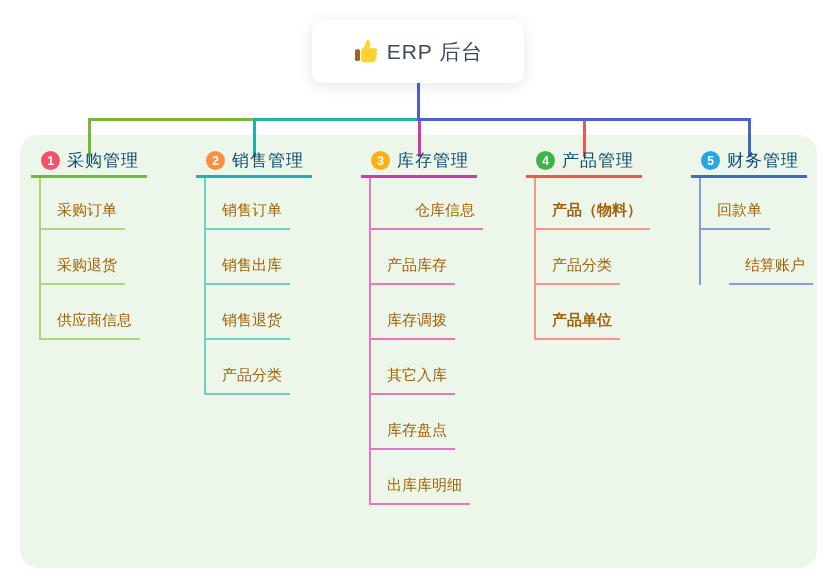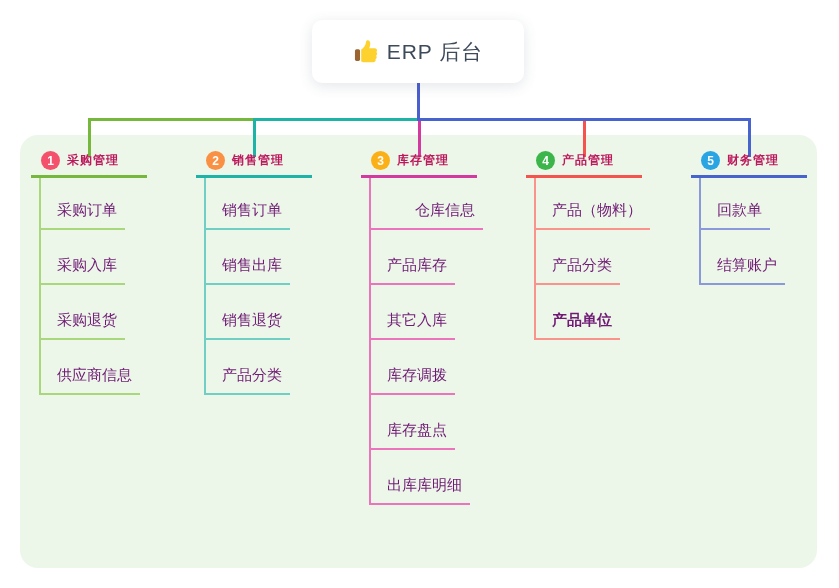--- a/index.html
+++ b/index.html
@@ -26,30 +26,30 @@
   .branch{position:absolute;top:149px;width:116px;}
   .branch-title{
     display:flex;align-items:center;gap:7px;padding-left:10px;height:23px;
   }
   .badge{
     width:19px;height:19px;border-radius:50%;flex:0 0 19px;
     color:#fff;font-size:12px;font-weight:700;
     display:flex;align-items:center;justify-content:center;
   }
   .branch-label{
-    font-size:12px;color:#be185d;font-weight:700;white-space:nowrap;letter-spacing:1px;
+    font-size:17px;color:#0c4a6e;font-weight:400;white-space:nowrap;letter-spacing:1px;
   }
   .branch-underline{height:3px;margin-top:3px;width:116px;}
   .branch-children{
     margin-left:8px;border-left:2px solid;
     display:flex;flex-direction:column;align-items:flex-start;
   }
   .child-node{
     margin-top:25px;padding:0 8px 9px 16px;border-bottom:2px solid;
-    font-size:15px;line-height:19px;color:#701a75;white-space:nowrap;
+    font-size:15px;line-height:19px;color:#a16207;white-space:nowrap;
     width:max-content;
   }
   .child-node:first-child{margin-top:22px;}
 </style>
 </head>
 <body>
 
 <div id="canvas-panel" style="background: rgb(236, 247, 233);"></div>
 
 <div id="connectors">
@@ -77,21 +77,20 @@
 
 <div id="branches">
     <div class="branch" style="left: 31px;">
       <div class="branch-title">
         <span class="badge" style="background: rgb(244, 81, 108);">1</span>
         <span class="branch-label">采购管理</span>
       </div>
       <div class="branch-underline" style="background: rgb(118, 184, 59);"></div>
       <div class="branch-children" style="border-left-color: rgb(169, 215, 123);">
         <div class="child-node" style="border-bottom-color: rgb(169, 215, 123);">采购订单</div>
-        <div class="child-node" style="border-bottom-color: rgb(169, 215, 123);">采购入库</div>
         <div class="child-node" style="border-bottom-color: rgb(169, 215, 123);">采购退货</div>
         <div class="child-node" style="border-bottom-color: rgb(169, 215, 123);">供应商信息</div>
       </div>
     </div>
     <div class="branch" style="left: 196px;">
       <div class="branch-title">
         <span class="badge" style="background: rgb(250, 144, 67);">2</span>
         <span class="branch-label">销售管理</span>
       </div>
       <div class="branch-underline" style="background: rgb(29, 179, 166);"></div>
@@ -104,42 +103,42 @@
     </div>
     <div class="branch" style="left: 361px;">
       <div class="branch-title">
         <span class="badge" style="background: rgb(252, 176, 23);">3</span>
         <span class="branch-label">库存管理</span>
       </div>
       <div class="branch-underline" style="background: rgb(212, 57, 159);"></div>
       <div class="branch-children" style="border-left-color: rgb(236, 116, 188);">
         <div class="child-node" style="border-bottom-color: rgb(236, 116, 188); padding-left: 44px;">仓库信息</div>
         <div class="child-node" style="border-bottom-color: rgb(236, 116, 188);">产品库存</div>
+        <div class="child-node" style="border-bottom-color: rgb(236, 116, 188);">库存调拨</div>
         <div class="child-node" style="border-bottom-color: rgb(236, 116, 188);">其它入库</div>
-        <div class="child-node" style="border-bottom-color: rgb(236, 116, 188);">库存调拨</div>
         <div class="child-node" style="border-bottom-color: rgb(236, 116, 188);">库存盘点</div>
         <div class="child-node" style="border-bottom-color: rgb(236, 116, 188);">出库库明细</div>
       </div>
     </div>
     <div class="branch" style="left: 526px;">
       <div class="branch-title">
         <span class="badge" style="background: rgb(60, 181, 74);">4</span>
         <span class="branch-label">产品管理</span>
       </div>
       <div class="branch-underline" style="background: rgb(244, 84, 77);"></div>
       <div class="branch-children" style="border-left-color: rgb(251, 147, 141);">
-        <div class="child-node" style="border-bottom-color: rgb(251, 147, 141);">产品（物料）</div>
+        <div class="child-node" style="border-bottom-color: rgb(251, 147, 141); font-weight: bold;">产品（物料）</div>
         <div class="child-node" style="border-bottom-color: rgb(251, 147, 141);">产品分类</div>
         <div class="child-node" style="border-bottom-color: rgb(251, 147, 141); font-weight: bold;">产品单位</div>
       </div>
     </div>
     <div class="branch" style="left: 691px;">
       <div class="branch-title">
         <span class="badge" style="background: rgb(41, 165, 227);">5</span>
         <span class="branch-label">财务管理</span>
       </div>
       <div class="branch-underline" style="background: rgb(71, 99, 205);"></div>
       <div class="branch-children" style="border-left-color: rgb(138, 153, 220);">
         <div class="child-node" style="border-bottom-color: rgb(138, 153, 220);">回款单</div>
-        <div class="child-node" style="border-bottom-color: rgb(138, 153, 220);">结算账户</div>
+        <div class="child-node" style="border-bottom-color: rgb(138, 153, 220); margin-left: 28px;">结算账户</div>
       </div>
     </div>
   </div>
 
 </body></html>

